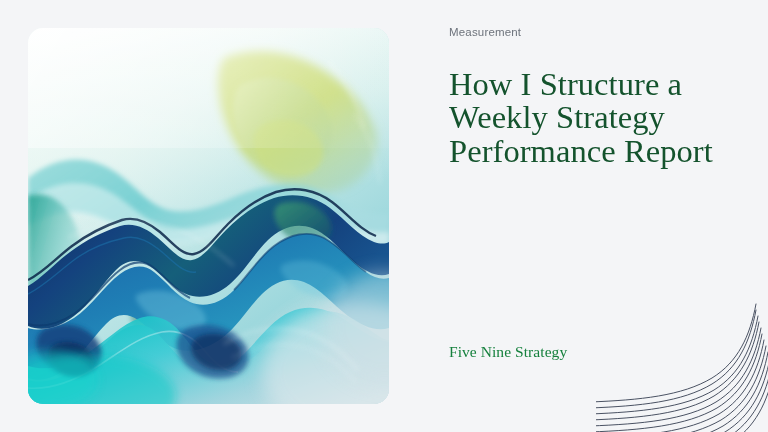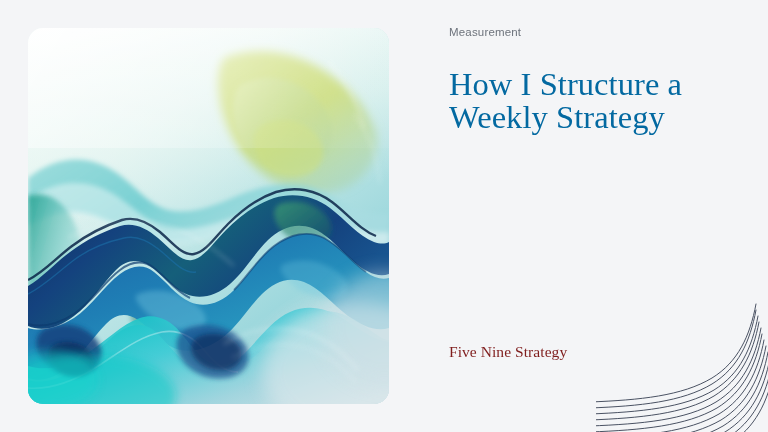--- a/index.html
+++ b/index.html
@@ -44,32 +44,32 @@
     color:#6d737c;
     line-height:1.2;
   }
   #headline {
     margin-top:28px;
     font-family:"Liberation Serif", serif;
     font-size:32.5px;
     line-height:33.5px;
     font-weight:400;
     letter-spacing:0.002em;
-    color:#0369a1;
+    color:#14532d;
     width:310px;
   }
   #headline .hl-line { display:block; white-space:nowrap; }
 
   #footer-brand {
     position:absolute;
     left:449px; top:343px;
     font-family:"Liberation Serif", serif;
     font-size:15.5px;
     line-height:1.2;
-    color:#7f1d1d;
+    color:#15803d;
     letter-spacing:0.004em;
   }
 
   
   #corner-lines {
     position:absolute;
     right:0; bottom:0;
     width:172px; height:136px;
     pointer-events:none;
   }
@@ -284,20 +284,21 @@
       <rect x="0" y="0" width="361" height="120" fill="url(#gWisp)"></rect>
     </svg>
   </div>
 
   <div id="text-col">
     <div id="eyebrow">Measurement</div>
 
     <h1 id="headline">
       <span class="hl-line">How I Structure a</span>
       <span class="hl-line">Weekly Strategy</span>
+      <span class="hl-line">Performance Report</span>
     </h1>
   </div>
 
   <div id="footer-brand">Five Nine Strategy</div>
 
   <div id="corner-lines">
     <svg viewBox="0 0 172 136" preserveAspectRatio="none">
       <g fill="none" stroke="#4a5263" stroke-width="1" stroke-linecap="round">
         <path d="M-6,106 C44,104 86,100 116,82 C142,66 154,40 160,8"></path>
         <path d="M-6,112 C44,110 86,106 116,88 C142,72 154,46 160,14"></path>

